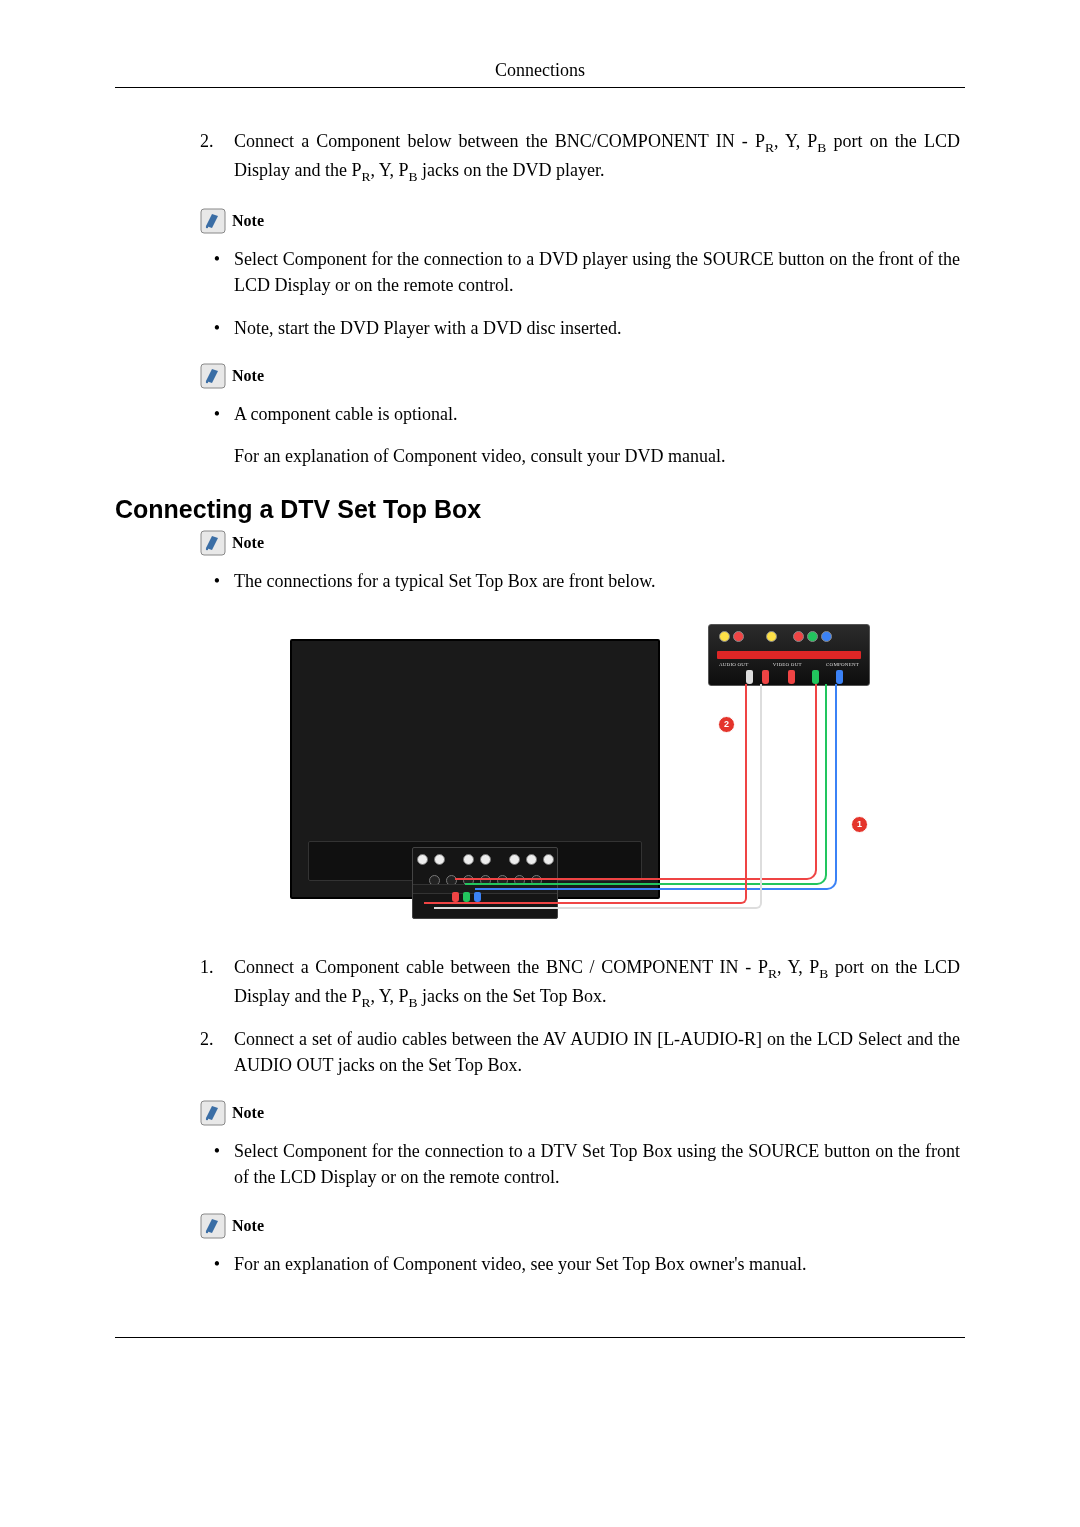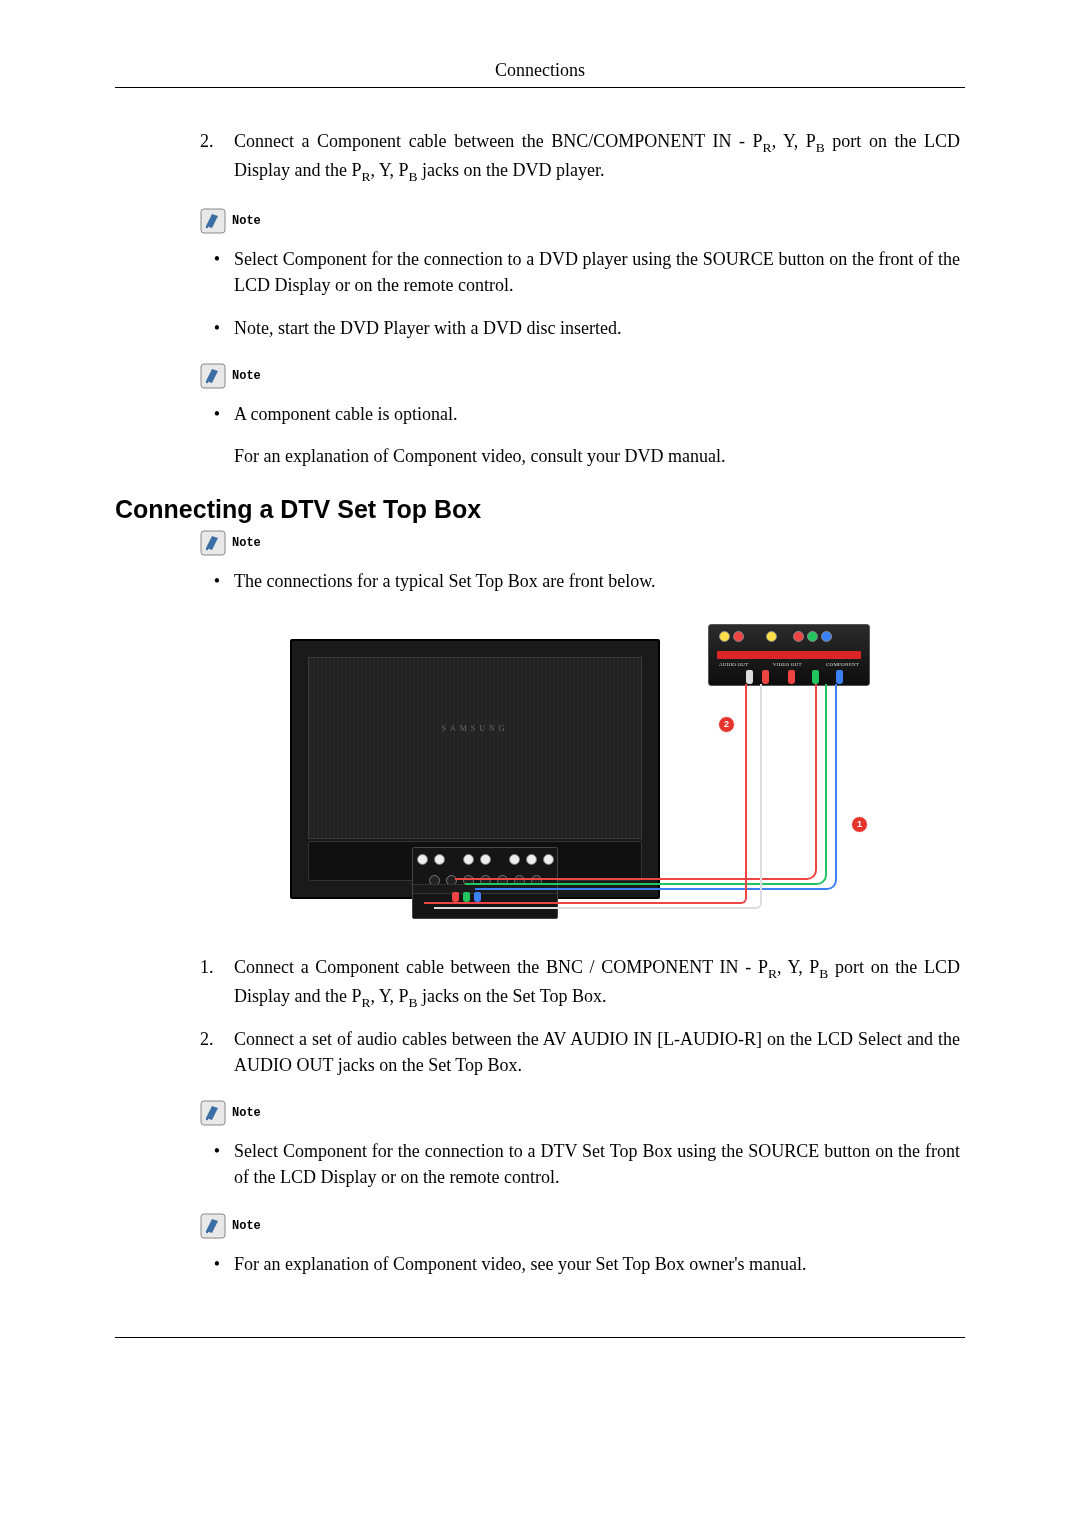--- a/index.html
+++ b/index.html
@@ -58,22 +58,22 @@
     display: flex;
     align-items: center;
     gap: 6px;
     margin: 22px 0 12px 0;
   }
   .note-row.small-gap {
     margin: 6px 0 12px 0;
   }
   .note-label {
     font-weight: bold;
-    font-size: 12px;
-    font-family: Liberation Mono, monospace;
+    font-size: 16px;
+    font-family: Liberation Serif, serif;
     text-align: right;
   }
   ul.bullets {
     list-style: none;
     padding: 0;
     margin: 0 0 10px 0;
   }
   ul.bullets > li {
     display: flex;
     margin-bottom: 16px;
@@ -213,21 +213,21 @@
 <div class="page">
   <div class="header-title">Connections</div>
   <hr class="rule">
 
   <div class="content">
 
     <ol class="numbered">
       <li>
         <span class="num">2.</span>
         <span class="body">
-          <span>Connect a Component cable between the BNC/COMPONENT IN - P</span><span class="sub">R</span><span>, Y, P</span><span class="sub">B</span><span> port on the LCD Display and the P</span><span class="sub">R</span><span>, Y, P</span><span class="sub">B</span><span> jacks on the DVD player.</span>
+          <span>Connect a Component below between the BNC/COMPONENT IN - P</span><span class="sub">R</span><span>, Y, P</span><span class="sub">B</span><span> port on the LCD Display and the P</span><span class="sub">R</span><span>, Y, P</span><span class="sub">B</span><span> jacks on the DVD player.</span>
         </span>
       </li>
     </ol>
 
     <div class="note-row">
       <svg width="26" height="26" viewBox="0 0 26 26">
           <rect x="1" y="1" width="24" height="24" rx="3" fill="#e8e8e8" stroke="#888"></rect>
           <path d="M6 18 L12 6 L18 8 L12 20 Z" fill="#3b6ea5"></path>
           <circle cx="7" cy="19" r="1.2" fill="#3b6ea5"></circle>
         </svg>
@@ -302,23 +302,20 @@
           </div>
           <div class="labelbar"></div>
           <div class="label">
             <span>AUDIO OUT</span>
             <span>VIDEO OUT</span>
             <span>COMPONENT</span>
           </div>
         </div>
 
         <div class="tv">
-          <div class="screen">
-            <div class="logo">SAMSUNG</div>
-          </div>
           <div class="controls">
             <div style="display:flex;gap:4px;">
               <span class="port-dot"></span>
                 <span class="port-dot"></span>
               <span style="width:10px"></span>
               <span class="port-dot"></span>
                 <span class="port-dot"></span>
                 <span class="port-dot"></span>
                 <span class="port-dot"></span>
                 <span class="port-dot"></span>

